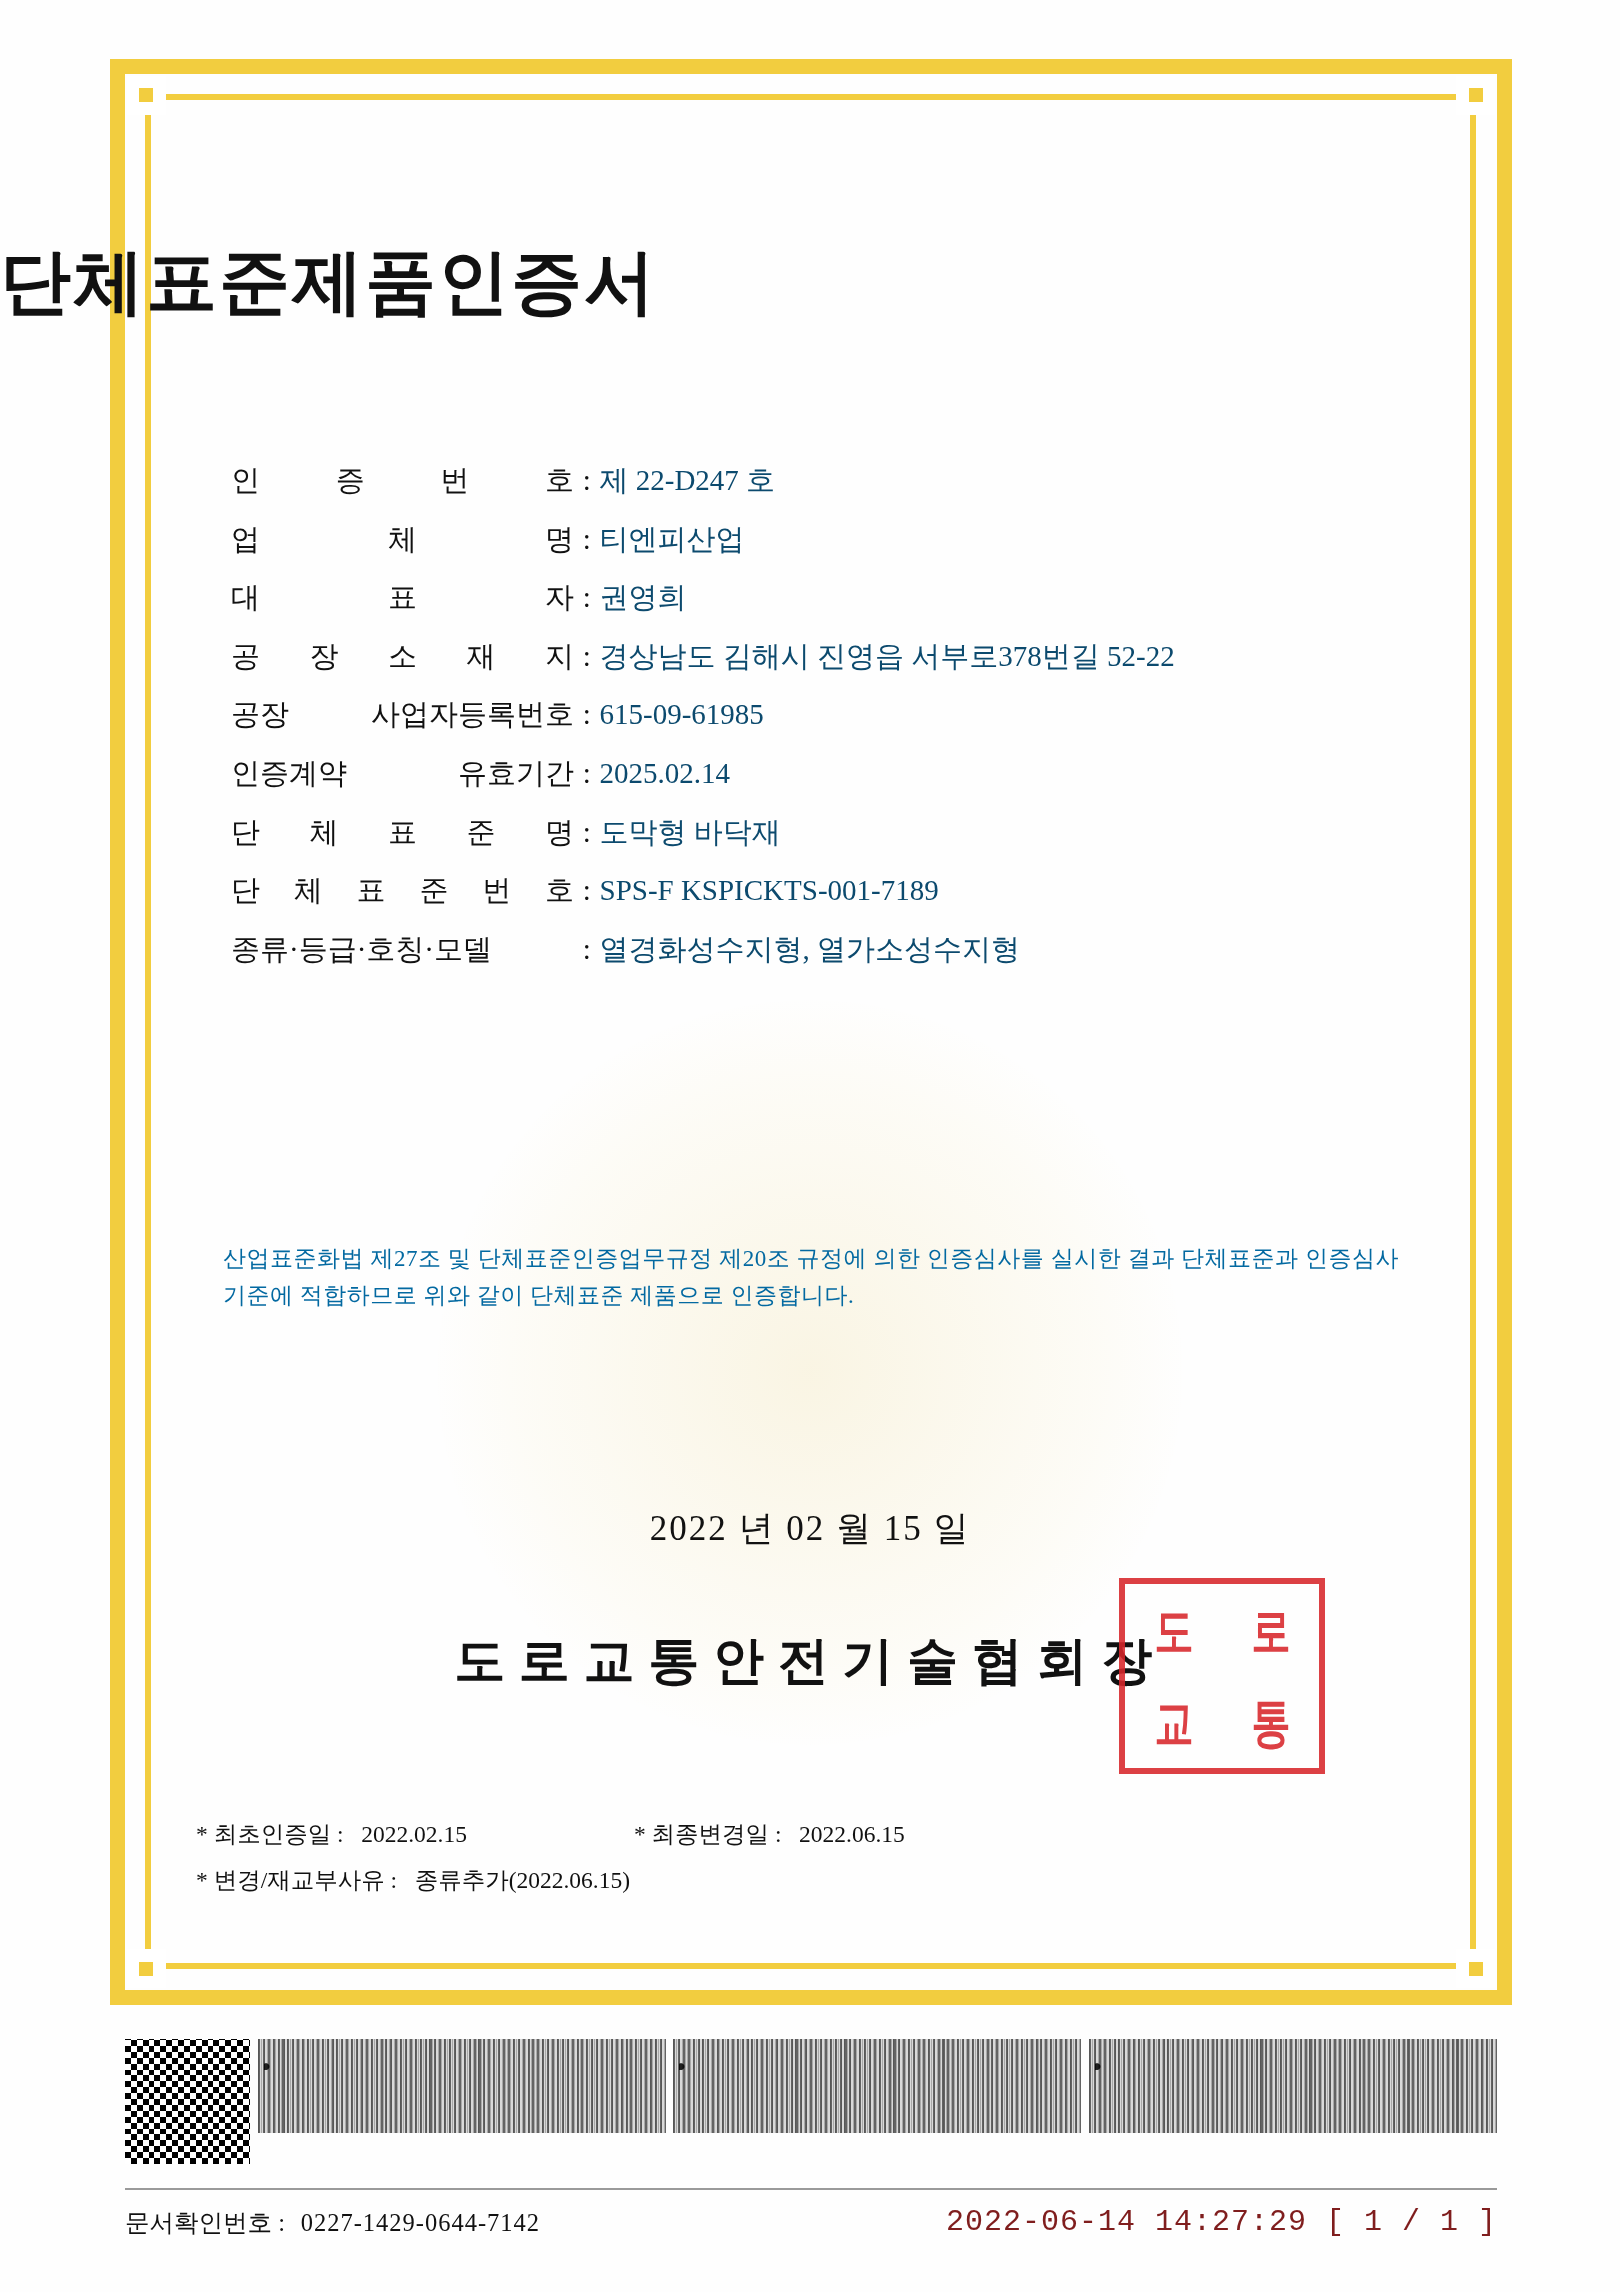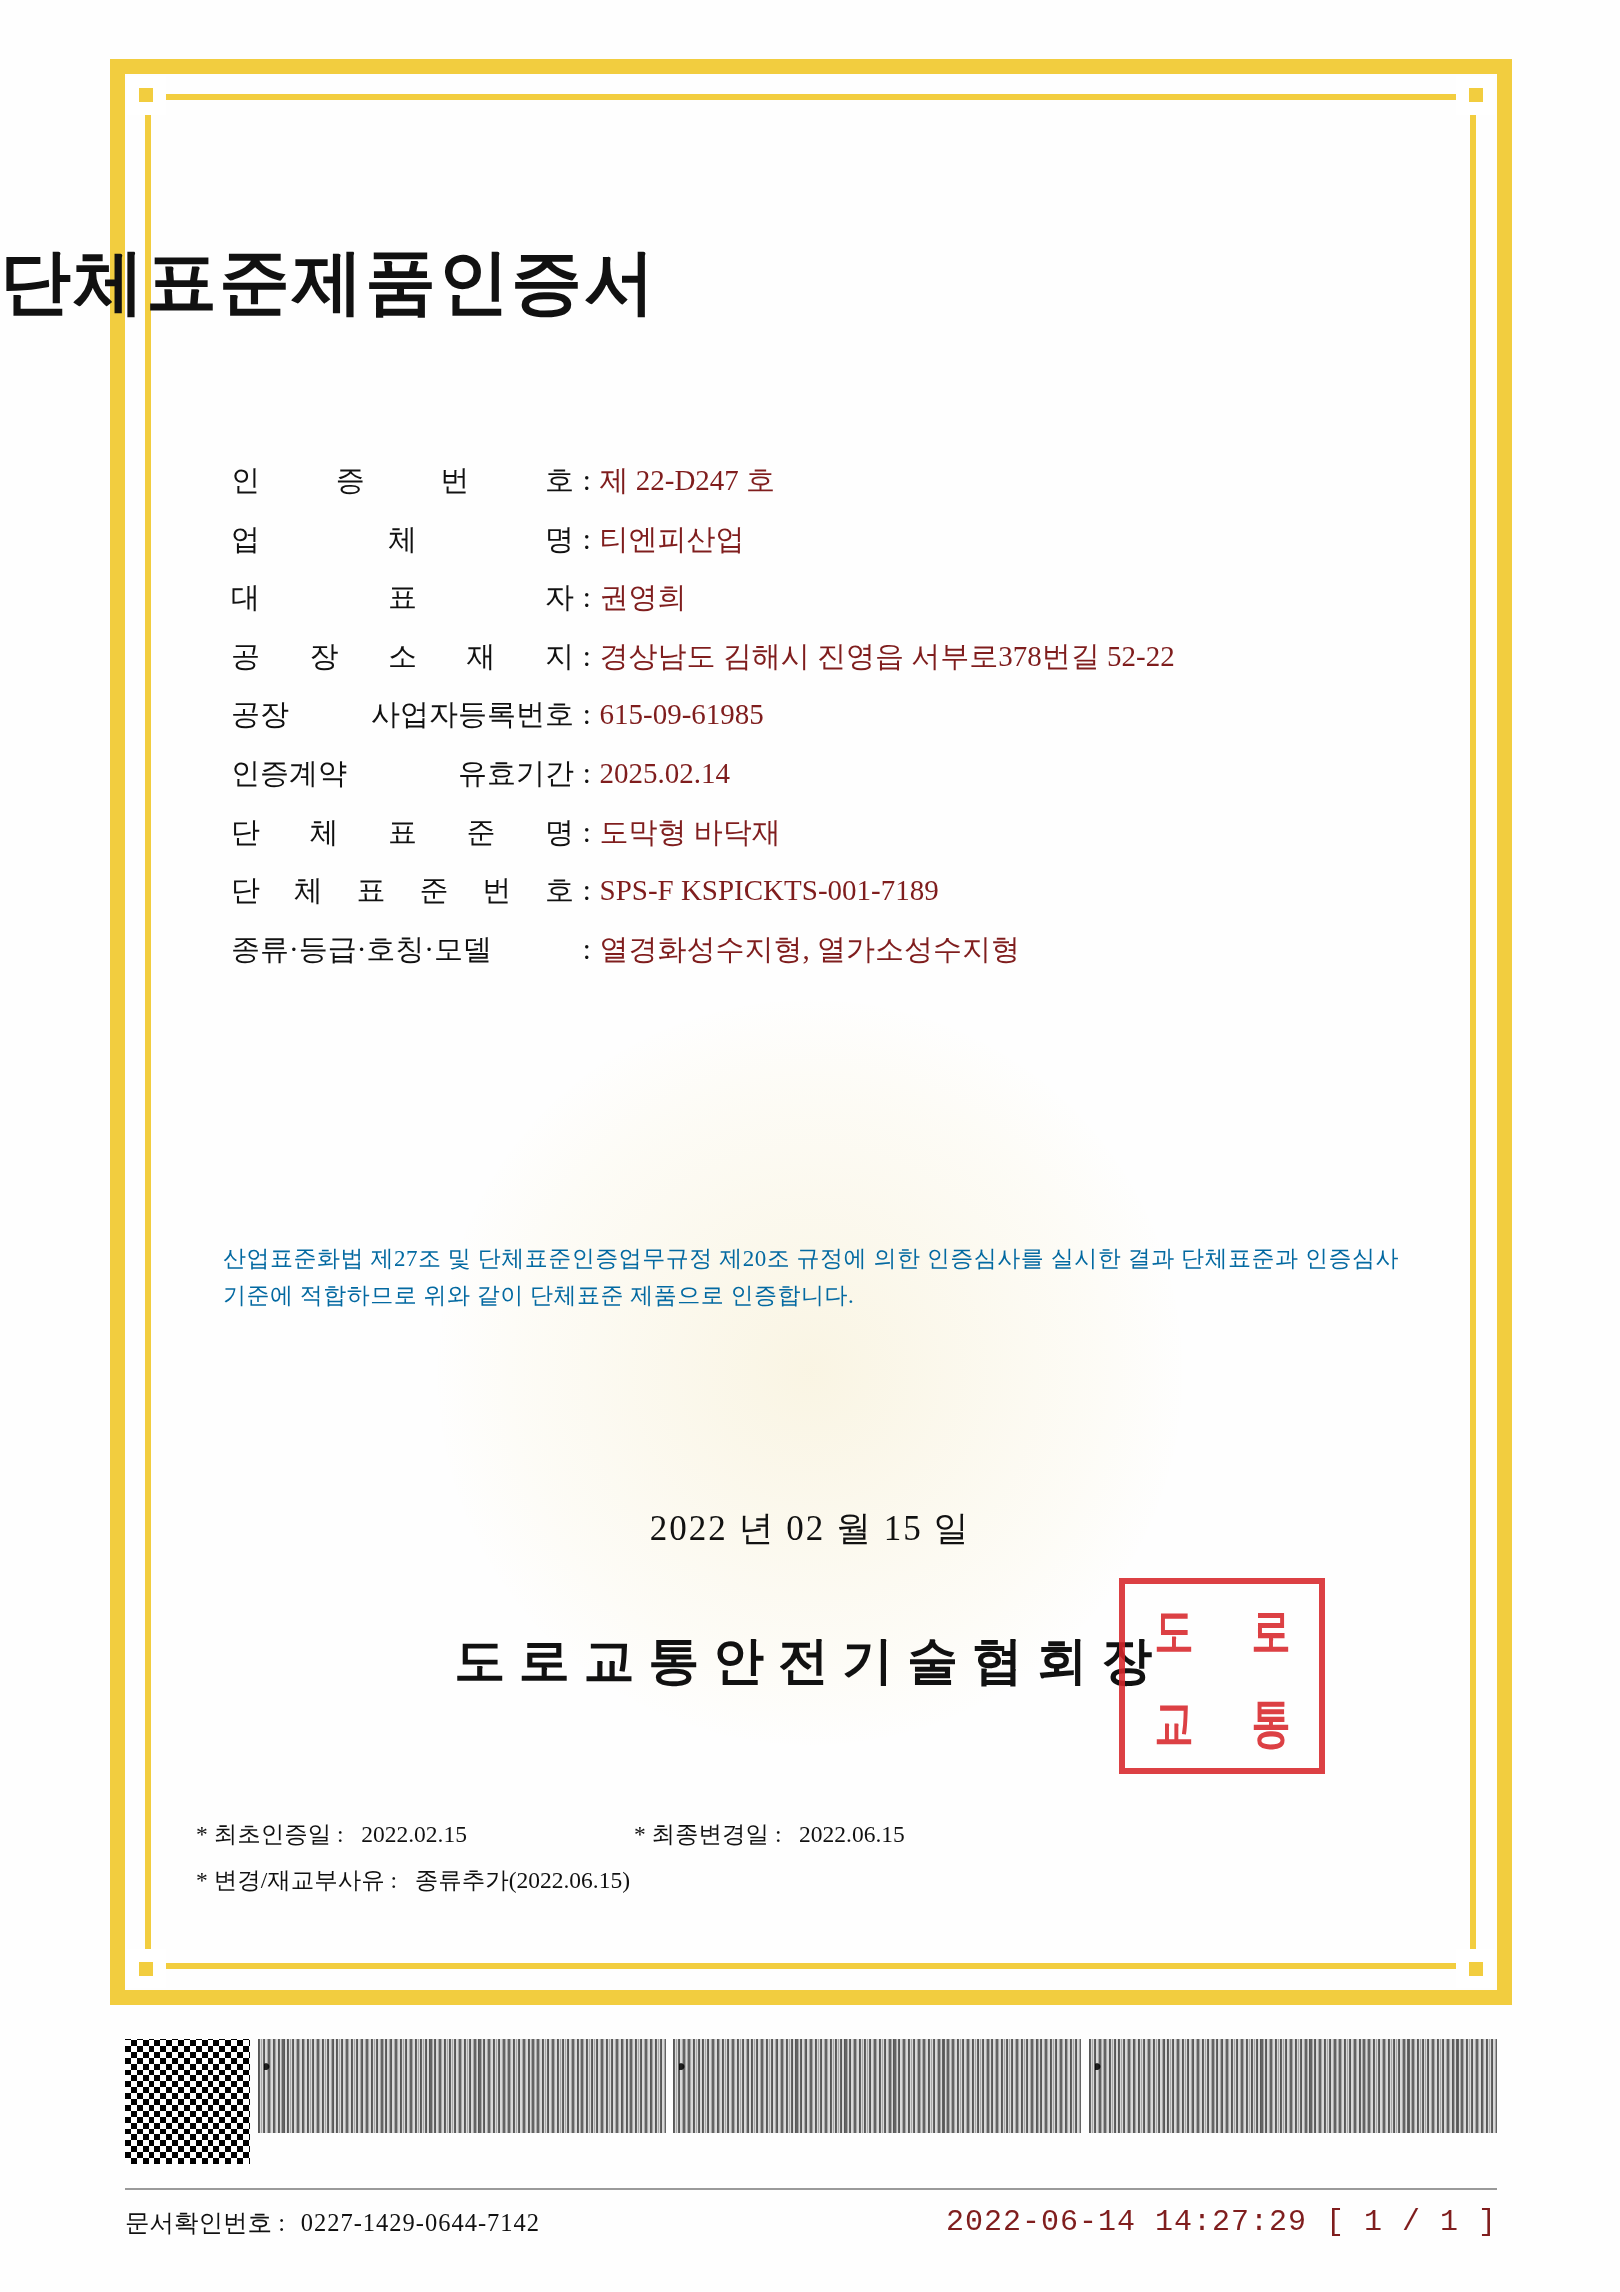--- a/index.html
+++ b/index.html
@@ -123,21 +123,21 @@
     color: #111;
   }
   .field-colon {
     width: 25.5px;
     font-size: 29px;
     text-align: center;
     color: #111;
   }
   .field-value {
     font-size: 29px;
-    color: #7f1d1d;
+    color: #0c4a6e;
     white-space: nowrap;
   }
 
   
   .body-text {
     position: absolute;
     left: 223px;
     top: 1240px;
     width: 1176px;
     font-size: 23px;

